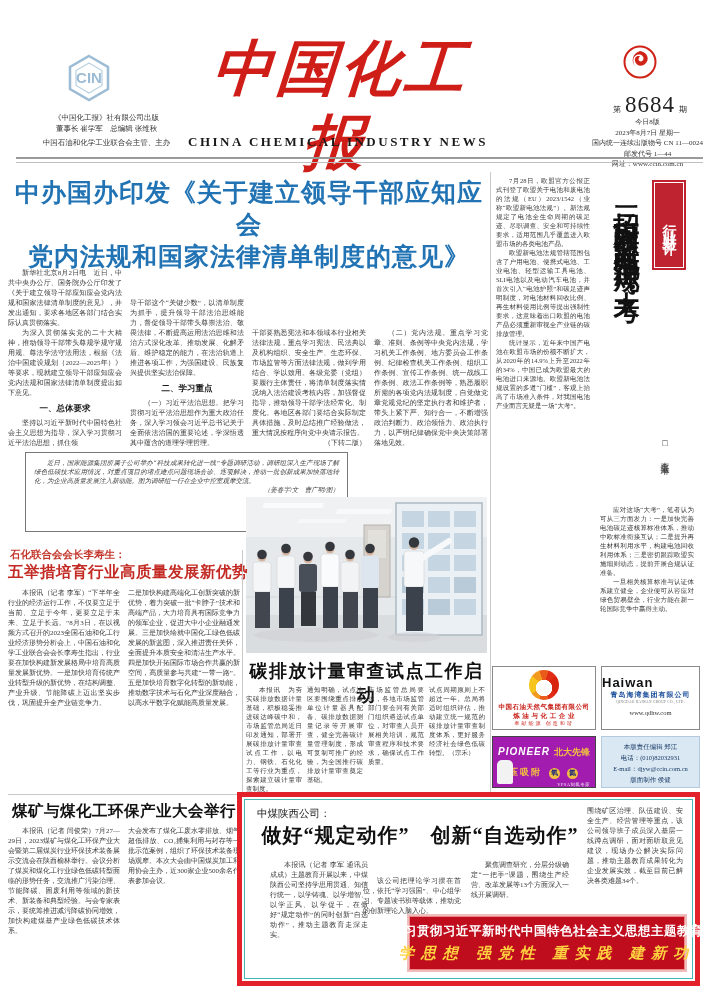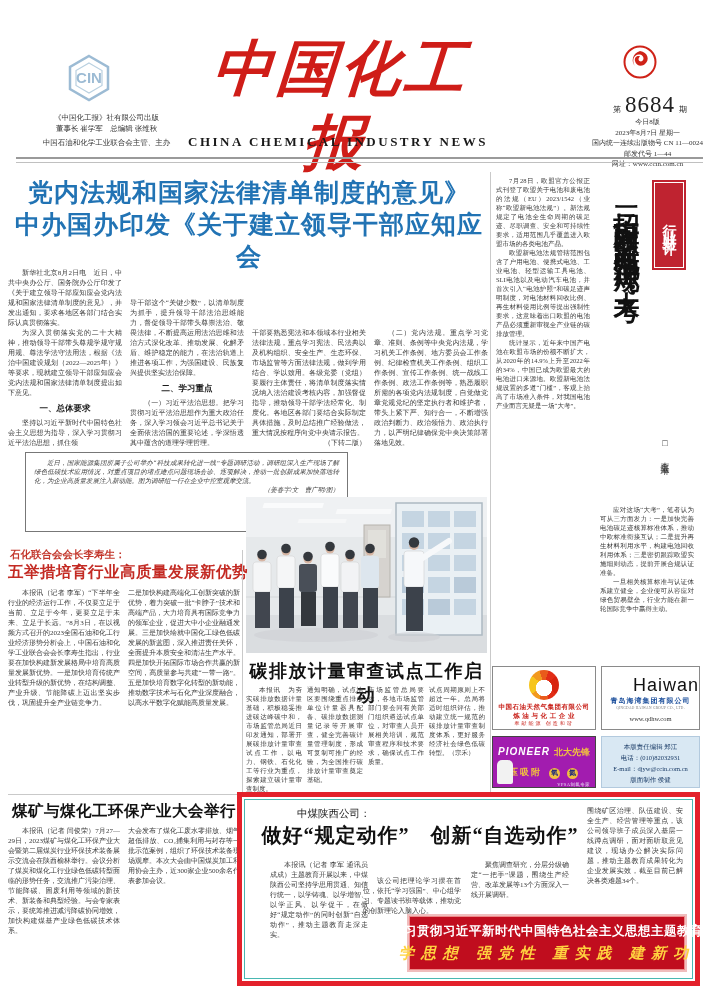--- a/index.html
+++ b/index.html
@@ -53,22 +53,22 @@
   
   .ad{border:1px solid #8a8a8a;background:#fff;box-sizing:border-box;}
   .ad-petro-name{color:#c9231c;font-size:6.5px;font-weight:bold;letter-spacing:0.5px;text-align:center;line-height:9px;}
   .ad-petro-slogan{color:#c9231c;font-size:5px;letter-spacing:2px;text-align:center;}
   .petro-logo{width:30px;height:30px;border-radius:50%;margin:3px auto 2px auto;
      background:
        radial-gradient(circle at 50% 60%, #ffffff 0 34%, rgba(255,255,255,0) 36%),
        conic-gradient(from -90deg,#f6c51d 0 36deg,#f2991f 36deg 72deg,#e95a1b 72deg 108deg,
          #e22d16 108deg 144deg,#d8230f 144deg 216deg,#e22d16 216deg 252deg,#e95a1b 252deg 288deg,
          #f2991f 288deg 324deg,#f6c51d 324deg 360deg);}
-  .ad-haiwan-brand{font-family:"Liberation Sans",sans-serif;font-weight:normal;font-size:18px;
-        color:#111;text-align:right;letter-spacing:1px;}
+  .ad-haiwan-brand{font-family:"Liberation Sans",sans-serif;font-weight:bold;font-size:13px;
+        color:#111;text-align:left;letter-spacing:1px;}
   .ad-haiwan-name{color:#1c4f9c;font-size:7px;font-weight:bold;text-align:center;letter-spacing:1px;}
   .ad-haiwan-en{color:#777;font-size:3.5px;text-align:center;letter-spacing:0.3px;}
   .ad-haiwan-url{color:#333;font-size:6.5px;text-align:center;}
   .ad-pioneer{background:#a21caf;border:1px solid #444;color:#fff;position:relative;overflow:hidden;}
   .pio-brand{font-family:"Liberation Sans",sans-serif;font-weight:bold;font-style:italic;
         font-size:10px;color:#fff;letter-spacing:1px;}
   .pio-cn{font-family:"Liberation Sans",sans-serif;font-weight:bold;font-size:9px;color:#f0c040;}
   .pio-line{font-weight:bold;font-size:9px;color:#f0c040;letter-spacing:2px;}
   .pio-badge{display:inline-block;width:11px;height:11px;border-radius:50%;background:#f0c040;
         color:#232e7a;font-size:7px;line-height:11px;text-align:center;font-weight:bold;margin-left:3px;}
@@ -125,22 +125,22 @@
       <div>今日8版</div>
       <div>2023年8月7日 星期一</div>
       <div>国内统一连续出版物号 CN 11—0024</div>
       <div>邮发代号 1—44</div>
       <div>网址：www.ccin.com.cn</div>
     </div>
     <div class="abs mast-rule" style="left:8px;top:157px;width:689px;"></div>
   </div>
 
   <div class="abs hl-blue" style="left:8px;top:176px;width:482px;">
+    <div>中办国办印发《关于建立领导干部应知应会</div>
     <div>党内法规和国家法律清单制度的意见》</div>
-    <div>中办国办印发《关于建立领导干部应知应会</div>
   </div>
   <div class="abs colwrap" style="left:8px;top:254px;width:480px;height:194px;gap:8px;align-items:flex-end;">
     <div class="t7" style="width:114px;">
       <p>新华社北京8月2日电　近日，中共中央办公厅、国务院办公厅印发了《关于建立领导干部应知应会党内法规和国家法律清单制度的意见》，并发出通知，要求各地区各部门结合实际认真贯彻落实。</p>
       <p>为深入贯彻落实党的二十大精神，推动领导干部带头尊规学规守规用规、尊法学法守法用法，根据《法治中国建设规划（2022—2025年）》等要求，现就建立领导干部应知应会党内法规和国家法律清单制度提出如下意见。</p>
       <div class="colhead">一、总体要求</div>
       <p>坚持以习近平新时代中国特色社会主义思想为指导，深入学习贯彻习近平法治思想，抓住领</p>
     </div>
     <div class="t7" style="width:114px;">
       <p style="text-indent:0;">导干部这个“关键少数”，以清单制度为抓手，提升领导干部法治思维能力，督促领导干部带头尊崇法治、敬畏法律，不断提高运用法治思维和法治方式深化改革、推动发展、化解矛盾、维护稳定的能力，在法治轨道上推进各项工作，为强国建设、民族复兴提供坚实法治保障。</p>
@@ -335,21 +335,21 @@
 
   <div class="abs editor-box" style="left:601px;top:736px;width:99px;height:52px;padding-top:4px;">
     <div>本版责任编辑 郑江</div>
     <div>电话：(010)82032931</div>
     <div>E-mail：djyw@ccin.com.cn</div>
     <div>版面制作 侯健</div>
   </div>
 
   <div class="abs redbox" style="left:237px;top:792px;width:463px;height:194px;">
     <div class="redbox-inner">
-      <div class="abs" style="left:12px;top:7px;font-size:10.5px;color:#222;margin-left:40px;">中煤陕西公司：</div>
+      <div class="abs" style="left:12px;top:7px;font-size:10.5px;color:#222;">中煤陕西公司：</div>
       <div class="abs hl-zm" style="left:10px;top:22px;width:330px;text-align:center;">做好“规定动作”　创新“自选动作”</div>
       <div class="abs t7" style="left:342px;top:6px;width:96px;height:104px;">
         <p style="text-indent:0;">围绕矿区治理、队伍建设、安全生产、经营管理等重点，该公司领导班子成员深入基层一线蹲点调研，面对面听取意见建议，现场办公解决实际问题，推动主题教育成果转化为企业发展实效，截至目前已解决各类难题34个。</p>
       </div>
       <div class="abs t7" style="left:10px;top:60px;width:98px;height:116px;margin-left:15px;">
         <p>本报讯（记者 李军 通讯员 成成）主题教育开展以来，中煤陕西公司坚持学思用贯通、知信行统一，以学铸魂、以学增智、以学正风、以学促干，在做好“规定动作”的同时创新“自选动作”，推动主题教育走深走实。</p>
       </div>
       <div class="abs t7" style="left:118px;top:68px;width:98px;height:50px;margin-top:8px;">
         <p>该公司把理论学习摆在首位，依托“学习强国”、中心组学习、专题读书班等载体，推动党的创新理论入脑入心。</p>
       </div>

